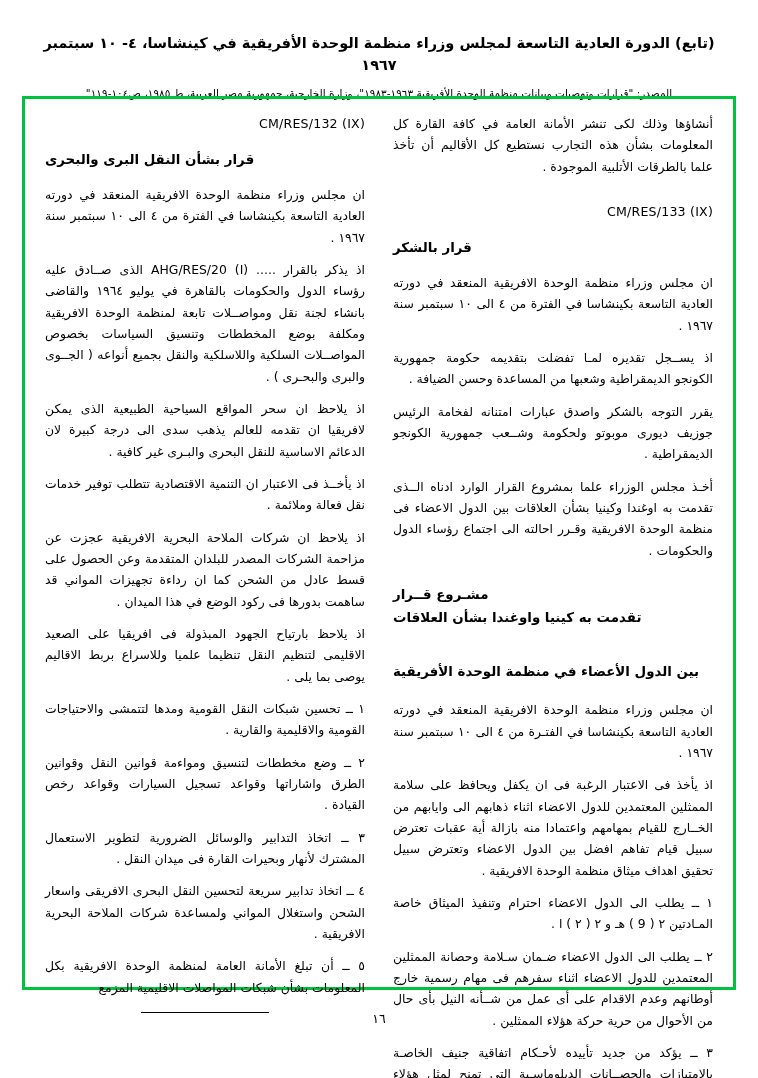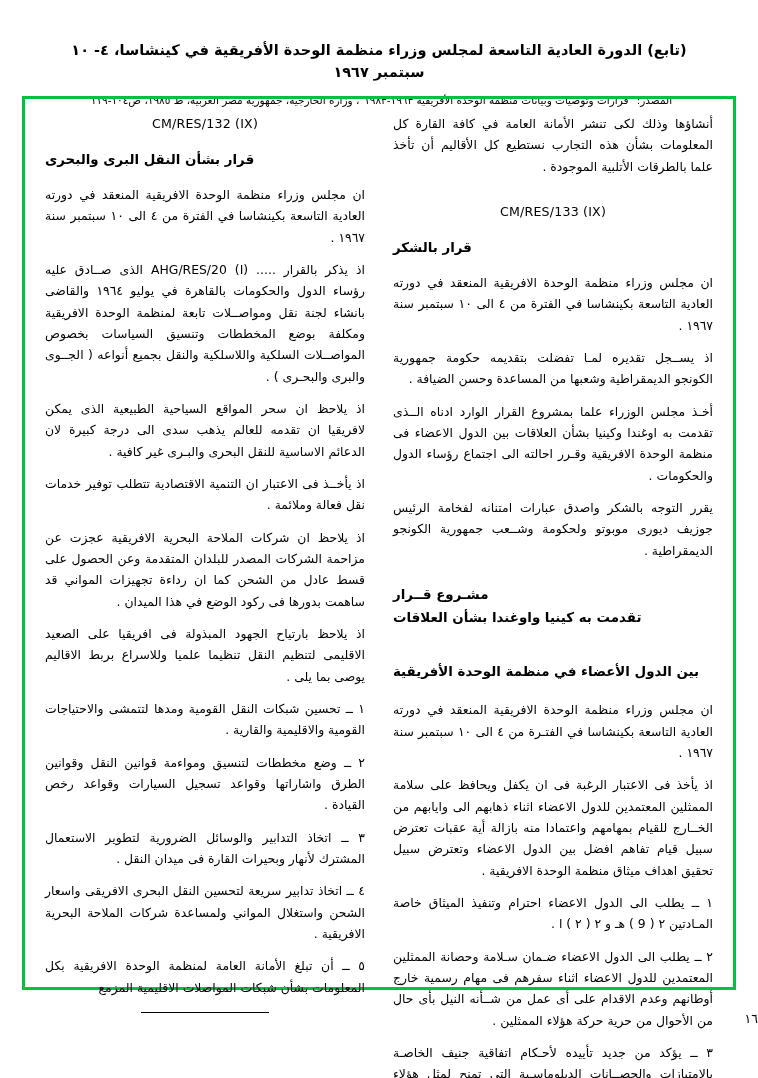--- a/index.html
+++ b/index.html
@@ -13,21 +13,21 @@
     font-family: "DejaVu Sans", sans-serif;
     color: #000000;
     position: relative;
     overflow: hidden;
   }
   .page {
     width: 758px;
     height: 1046px;
     position: relative;
     box-sizing: border-box;
-    padding: 16px;
+    padding: 9px;
   }
   .doc-header {
     padding: 18px 30px 0 30px;
     text-align: center;
   }
   .doc-title {
     font-size: 14.5px;
     font-weight: bold;
     line-height: 1.5;
     direction: rtl;
@@ -71,21 +71,21 @@
     margin: 0 0 11px 0;
     text-align: justify;
     text-justify: inter-word;
   }
   p.para.first {
     margin-top: 0;
   }
   .res-code {
     font-size: 12.6px;
     direction: ltr;
-    text-align: center;
+    text-align: right;
     margin: 0 0 14px 0;
     letter-spacing: 0.2px;
   }
   .res-code.spaced-top {
     margin-top: 24px;
   }
   .heading {
     text-align: left;
     font-weight: bold;
     font-size: 13.4px;
@@ -105,20 +105,21 @@
     width: 128px;
     height: 1.5px;
     background: #000;
     margin: 14px auto 0 auto;
   }
   .page-number {
     position: absolute;
     bottom: 20px;
     left: 0;
     right: 0;
+    text-align: center;
     font-size: 12.5px;
   }
   .mixed {
     direction: rtl;
   }
 </style>
 </head>
 <body>
 
 <div class="page">
@@ -132,22 +133,22 @@
     <div class="frame-inner">
 
       <div class="col right-col">
         <p class="para first">أنشاؤها وذلك لكى تنشر الأمانة العامة في كافة القارة كل المعلومات بشأن هذه التجارب نستطيع كل الأقاليم أن تأخذ علما بالطرقات الأتلبية الموجودة .</p>
 
         <div class="res-code spaced-top">CM/RES/133  (IX)</div>
         <div class="heading">قرار بالشكر</div>
 
         <p class="para">ان مجلس وزراء منظمة الوحدة الافريقية المنعقد في دورته العادية التاسعة بكينشاسا في الفترة من ٤ الى ١٠ سبتمبر سنة ١٩٦٧ .</p>
         <p class="para">اذ يســجل تقديره لمـا تفضلت بتقديمه حكومة جمهورية الكونجو الديمقراطية وشعبها من المساعدة وحسن الضيافة .</p>
+        <p class="para">يقرر التوجه بالشكر واصدق عبارات امتنانه لفخامة الرئيس جوزيف ديورى موبوتو ولحكومة وشــعب جمهورية الكونجو الديمقراطية .</p>
         <p class="para">أخـذ مجلس الوزراء علما بمشروع القرار الوارد ادناه الــذى تقدمت به اوغندا وكينيا بشأن العلاقات بين الدول الاعضاء فى منظمة الوحدة الافريقية وقـرر احالته الى اجتماع رؤساء الدول والحكومات .</p>
-        <p class="para">يقرر التوجه بالشكر واصدق عبارات امتنانه لفخامة الرئيس جوزيف ديورى موبوتو ولحكومة وشــعب جمهورية الكونجو الديمقراطية .</p>
 
         <div class="heading draft">
           <span class="l1">مشـروع قــرار</span>
           <span class="l2">تقدمت به كينيا واوغندا بشأن العلاقات</span>
           <span class="l3">بين الدول الأعضاء في منظمة الوحدة الأفريقية</span>
         </div>
 
         <p class="para">ان مجلس وزراء منظمة الوحدة الافريقية المنعقد في دورته العادية التاسعة بكينشاسا في الفتـرة من ٤ الى ١٠ سبتمبر سنة ١٩٦٧ .</p>
         <p class="para">اذ يأخذ فى الاعتبار الرغبة فى ان يكفل ويحافظ على سلامة الممثلين المعتمدين للدول الاعضاء اثناء ذهابهم الى وايابهم من الخــارج للقيام بمهامهم واعتمادا منه بازالة أية عقبات تعترض سبيل قيام تفاهم افضل بين الدول الاعضاء وتعترض سبيل تحقيق اهداف ميثاق منظمة الوحدة الافريقية .</p>
         <p class="para">١ ــ يطلب الى الدول الاعضاء احترام وتنفيذ الميثاق خاصة المـادتين ٢ ( 9 ) هـ و ٢ ( ٢ ) ا .</p>

